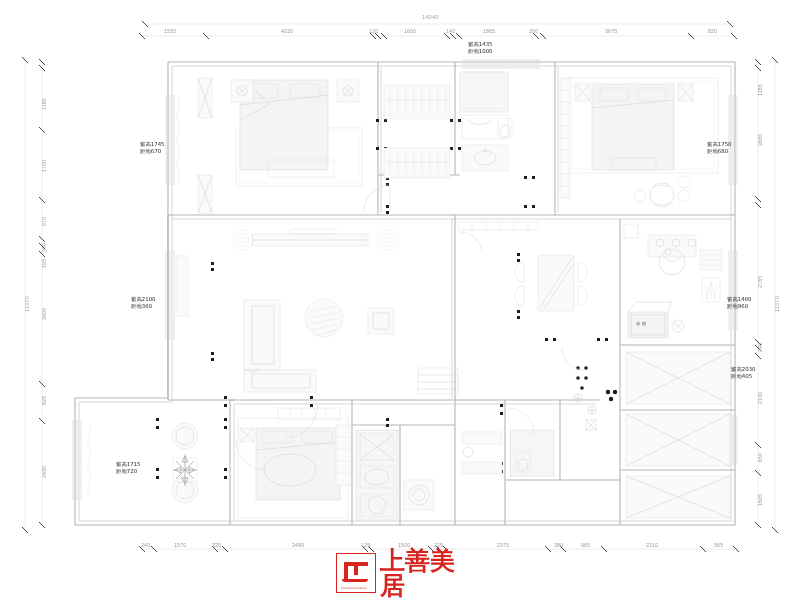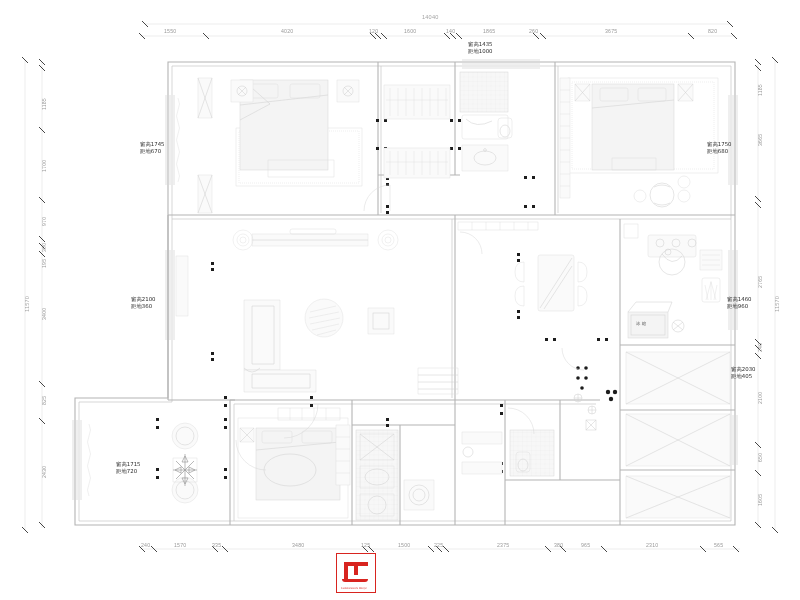--- a/index.html
+++ b/index.html
@@ -739,15 +739,16 @@
 <div class="furnlabel" style="left:636px;top:321px;">冰 箱</div>
 
 <div id="logo">
   <div class="mark">
     <div class="g1"></div>
         <div class="g2"></div>
         <div class="g3"></div>
         <div class="g4"></div>
     <div class="sub">SHANGSHAN MEIJU</div>
   </div>
+  <div class="word">上善美居</div>
 </div>
 
 </div>
 
 </body></html>

